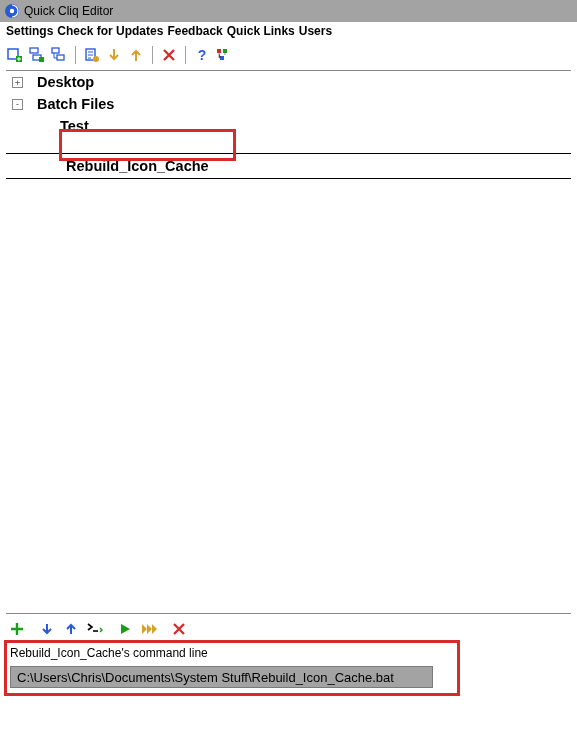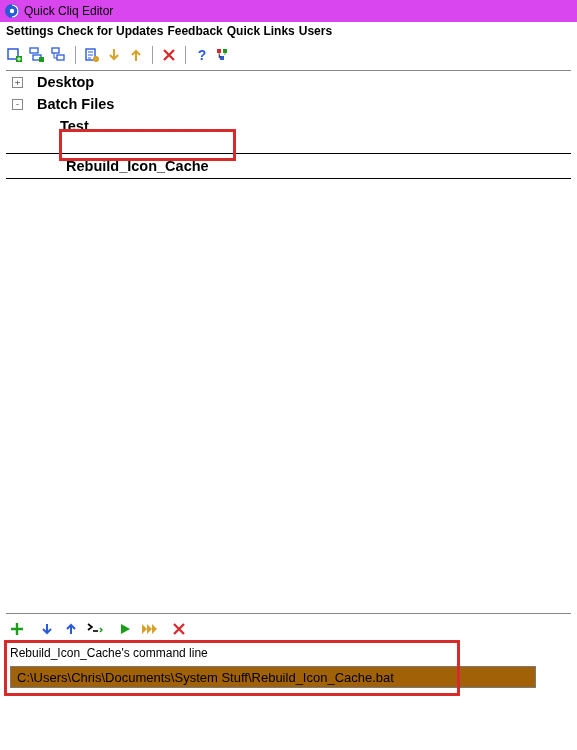--- a/index.html
+++ b/index.html
@@ -11,21 +11,21 @@
   height: 750px;
   position: relative;
   overflow: hidden;
   color: #000;
 }
 .titlebar {
   height: 22px;
   display: flex;
   align-items: center;
   padding: 2px 4px;
-  background: #d946ef;
+  background: #a3a3a3;
 }
 .titlebar svg { margin-right: 4px; flex-shrink:0;}
 .titlebar span { font-size: 12px; }
 .menubar {
   display: flex;
   gap: 4px;
   padding: 2px 19px 4px 6px;
   background: #fff;
 }
 .menubar span { font-size: 12px; font-weight:600; cursor: default; }
@@ -104,25 +104,25 @@
 .bottom-toolbar {
   display:flex; align-items:center; gap:6px;
   padding: 6px 8px;
 }
 .bottom-panel {
   position: relative;
   margin: 0 6px 0 6px;
 }
 .field-label { font-size: 12px; padding: 2px 4px 4px 4px;}
 .field-input {
-  width: 526px;
+  width: 423px;
   border: 1px solid #7a7a7a;
   padding: 3px 6px;
   font-size: 13px;
-  background:#a16207;
+  background:#a3a3a3;
   margin: 2px 0 0 4px;
   height: 22px;
 }
 .red-box-2 {
   position:absolute;
   border: 3px solid #d72a2a;
   left: -2px; top: -4px;
   width: 456px; height: 56px;
   pointer-events:none;
 }

